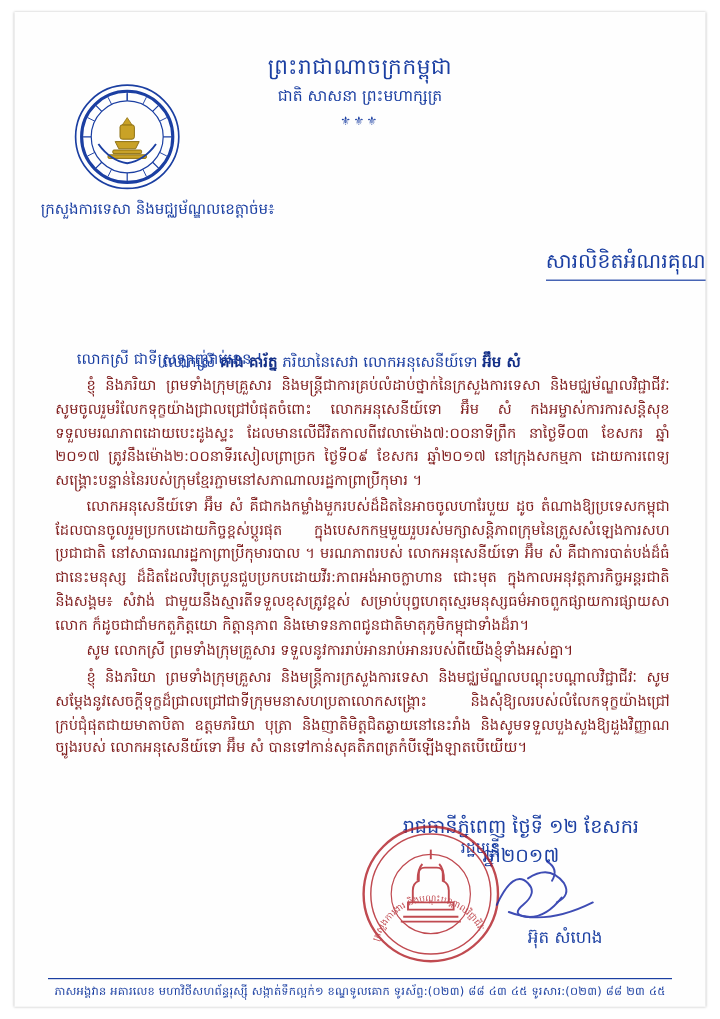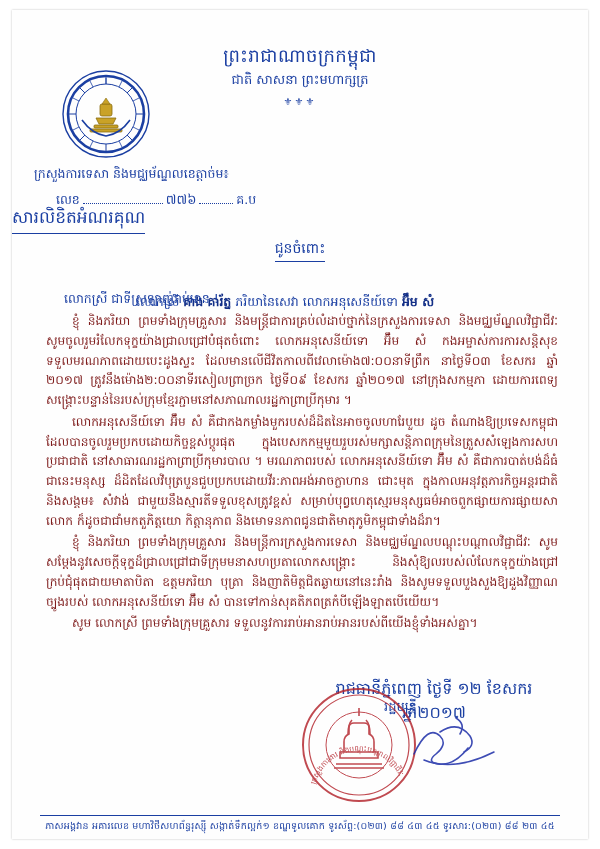--- a/index.html
+++ b/index.html
@@ -93,21 +93,21 @@
     border-bottom: 1px dotted #1b3fa2;
     height: 11px;
   }
 
   
   .doctitle {
     position: absolute;
     left: 0;
     right: 0;
     top: 196px;
-    text-align: left;
+    text-align: right;
     font-size: 17px;
     color: #1b3fa2;
   }
   .doctitle .ul {
     display: inline-block;
     border-bottom: 1.5px solid #1b3fa2;
     padding-bottom: 2px;
   }
   .subtitle {
     position: absolute;
@@ -272,51 +272,42 @@
         </g>
         <path d="M46 30 l4 6 h-8 z" fill="#c9a227" stroke="#8a6d10" stroke-width="0.6"></path>
         <g stroke="#1b3fa2" stroke-width="1.6" fill="none">
           <path d="M22 52 q10 14 24 16 q14 -2 24 -16"></path>
         </g>
       </svg>
     </div>
 
     <div class="ministry">
       <div>ក្រសួងការទេសា និងមជ្ឈម័ណ្ឌលខេត្តាច់ម៖</div>
-      <div class="numline">
-        <span>លេខ</span>
-        <span class="dots"></span>
-        <span class="num">៧៧៦</span>
-        <span class="dots2"></span>
-        <span>គ.ប</span>
-      </div>
     </div>
 
     <div class="doctitle">
       <span class="ul">សារលិខិតអំណរគុណ</span>
-    </div>
-    <div class="subtitle">
-      <span class="ul">ជូនចំពោះ</span>
     </div>
 
     <div class="addressee">
       <span>លោកស្រី </span><b>គាង គារ័ត្ន</b><span> ភរិយានៃសេវា លោកអនុសេនីយ៍ទោ </span><b>អ៊ឹម សំ</b>
     </div>
 
     <div class="salut">លោកស្រី ជាទីស្រឡាញ់រាប់អាន !</div>
 
     <div class="body">
       <p>ខ្ញុំ និងភរិយា ព្រមទាំងក្រុមគ្រួសារ និងមន្ត្រីជាការគ្រប់លំដាប់ថ្នាក់នៃក្រសួងការទេសា និងមជ្ឈម័ណ្ឌលវិជ្ជាជីវៈ សូមចូលរួមរំលែកទុក្ខយ៉ាងជ្រាលជ្រៅបំផុតចំពោះ លោកអនុសេនីយ៍ទោ អ៊ឹម សំ កងអម្ចាស់ការការសន្តិសុខ ទទួលមរណភាពដោយបេះដូងស្ទះ ដែលមានលើជីវិតកាលពីវេលាម៉ោង៧:០០នាទីព្រឹក នាថ្ងៃទី០៣ ខែសករ ឆ្នាំ ២០១៧ ត្រូវនឹងម៉ោង២:០០នាទីរសៀលព្រាច្រក ថ្ងៃទី០៩ ខែសករ ឆ្នាំ២០១៧ នៅក្រុងសកម្មភា ដោយការពេទ្យសង្គ្រោះបន្ទាន់នៃរបស់ក្រុមខ្មែរភ្ជាមនៅសភាណាលរដ្ឋកាព្រាប្រីកុមារ ។</p>
       <p>លោកអនុសេនីយ៍ទោ អ៊ឹម សំ គឺជាកងកម្លាំងមួករបស់ដ៏ដិតនៃអាចចូលហារែបួយ ដូច តំណាងឱ្យប្រទេសកម្ពុជា ដែលបានចូលរួមប្រកបដោយកិច្ចខ្ពស់ប្តូរផុត ក្នុងបេសកកម្មមួយរួបរស់មក្សាសន្តិភាពក្រុមនៃត្រួសសំឡេងការសហប្រជាជាតិ នៅសាធារណរដ្ឋកាព្រាប្រីកុមារបាល ។ មរណភាពរបស់ លោកអនុសេនីយ៍ទោ អ៊ឹម សំ គឺជាការបាត់បង់ដ៏ធំជានេះមនុស្ស ដ៏ដិតដែលវិបុត្របួនជួបប្រកបដោយវីរ:ភាពអង់អាចក្លាហាន ជោះមុត ក្នុងកាលអនុវត្តភារកិច្ចអន្តរជាតិនិងសង្គម៖ សំវាង់ ជាមួយនឹងស្មារតីទទួលខុសត្រូវខ្ពស់ សម្រាប់បុព្វហេតុស្មេរមនុស្សធម៌អាចពួកផ្សាយការផ្សាយសាលោក ក៏ដូចជាជាំមកតួភិត្តយោ កិត្តានុភាព និងមោទនភាពជូនជាតិមាតុភូមិកម្ពុជាទាំងដ៏រា។</p>
+      <p>សូម លោកស្រី ព្រមទាំងក្រុមគ្រួសារ ទទួលនូវការរាប់អានរាប់អានរបស់ពីយើងខ្ញុំទាំងអស់គ្នា។</p>
       <p>ខ្ញុំ និងភរិយា ព្រមទាំងក្រុមគ្រួសារ និងមន្ត្រីការក្រសួងការទេសា និងមជ្ឈម័ណ្ឌលបណ្តុះបណ្តាលវិជ្ជាជីវៈ សូមសម្តែងនូវសេចក្តីទុក្ខដ៏ជ្រាលជ្រៅជាទីក្រុមមនាសហប្រតាលោកសង្គ្រោះ និងសុំឱ្យលរបស់លំលែកទុក្ខយ៉ាងជ្រៅក្រប់ជុំផុតជាយមាតាបិតា ឧត្តមភរិយា បុត្រា និងញាតិមិត្តជិតឆ្ងាយនៅនេះរាំង និងសូមទទួលបួងសួងឱ្យដួងវិញ្ញាណច្បូងរបស់ លោកអនុសេនីយ៍ទោ អ៊ឹម សំ បានទៅកាន់សុគតិភពត្រកំបីឡើងឡាតបើយើយ។</p>
-      <p>សូម លោកស្រី ព្រមទាំងក្រុមគ្រួសារ ទទួលនូវការរាប់អានរាប់អានរបស់ពីយើងខ្ញុំទាំងអស់គ្នា។</p>
     </div>
 
     <div class="datetop">រាជធានីភ្នំពេញ ថ្ងៃទី ១២ ខែសករ ឆ្នាំ២០១៧</div>
     <div class="signtitle">រដ្ឋមន្ត្រី</div>
+    <div class="signname">អ៊ុត សំហេង</div>
 
     <div class="stamp">
       <svg viewBox="0 0 118 118" width="118" height="118">
         <circle cx="59" cy="59" r="56" fill="none" stroke="#b3232b" stroke-width="2"></circle>
         <circle cx="59" cy="59" r="50" fill="none" stroke="#b3232b" stroke-width="1.2"></circle>
         <circle cx="59" cy="59" r="33" fill="none" stroke="#b3232b" stroke-width="1"></circle>
 
         <g fill="none" stroke="#b3232b" stroke-width="1.6">
           <path d="M40 72 h38 v-6 h-38 z"></path>
           <path d="M44 66 v-10 q0 -6 5 -8 v-6 q0 -5 5 -5 h10 q5 0 5 5 v6 q5 2 5 8 v10"></path>

